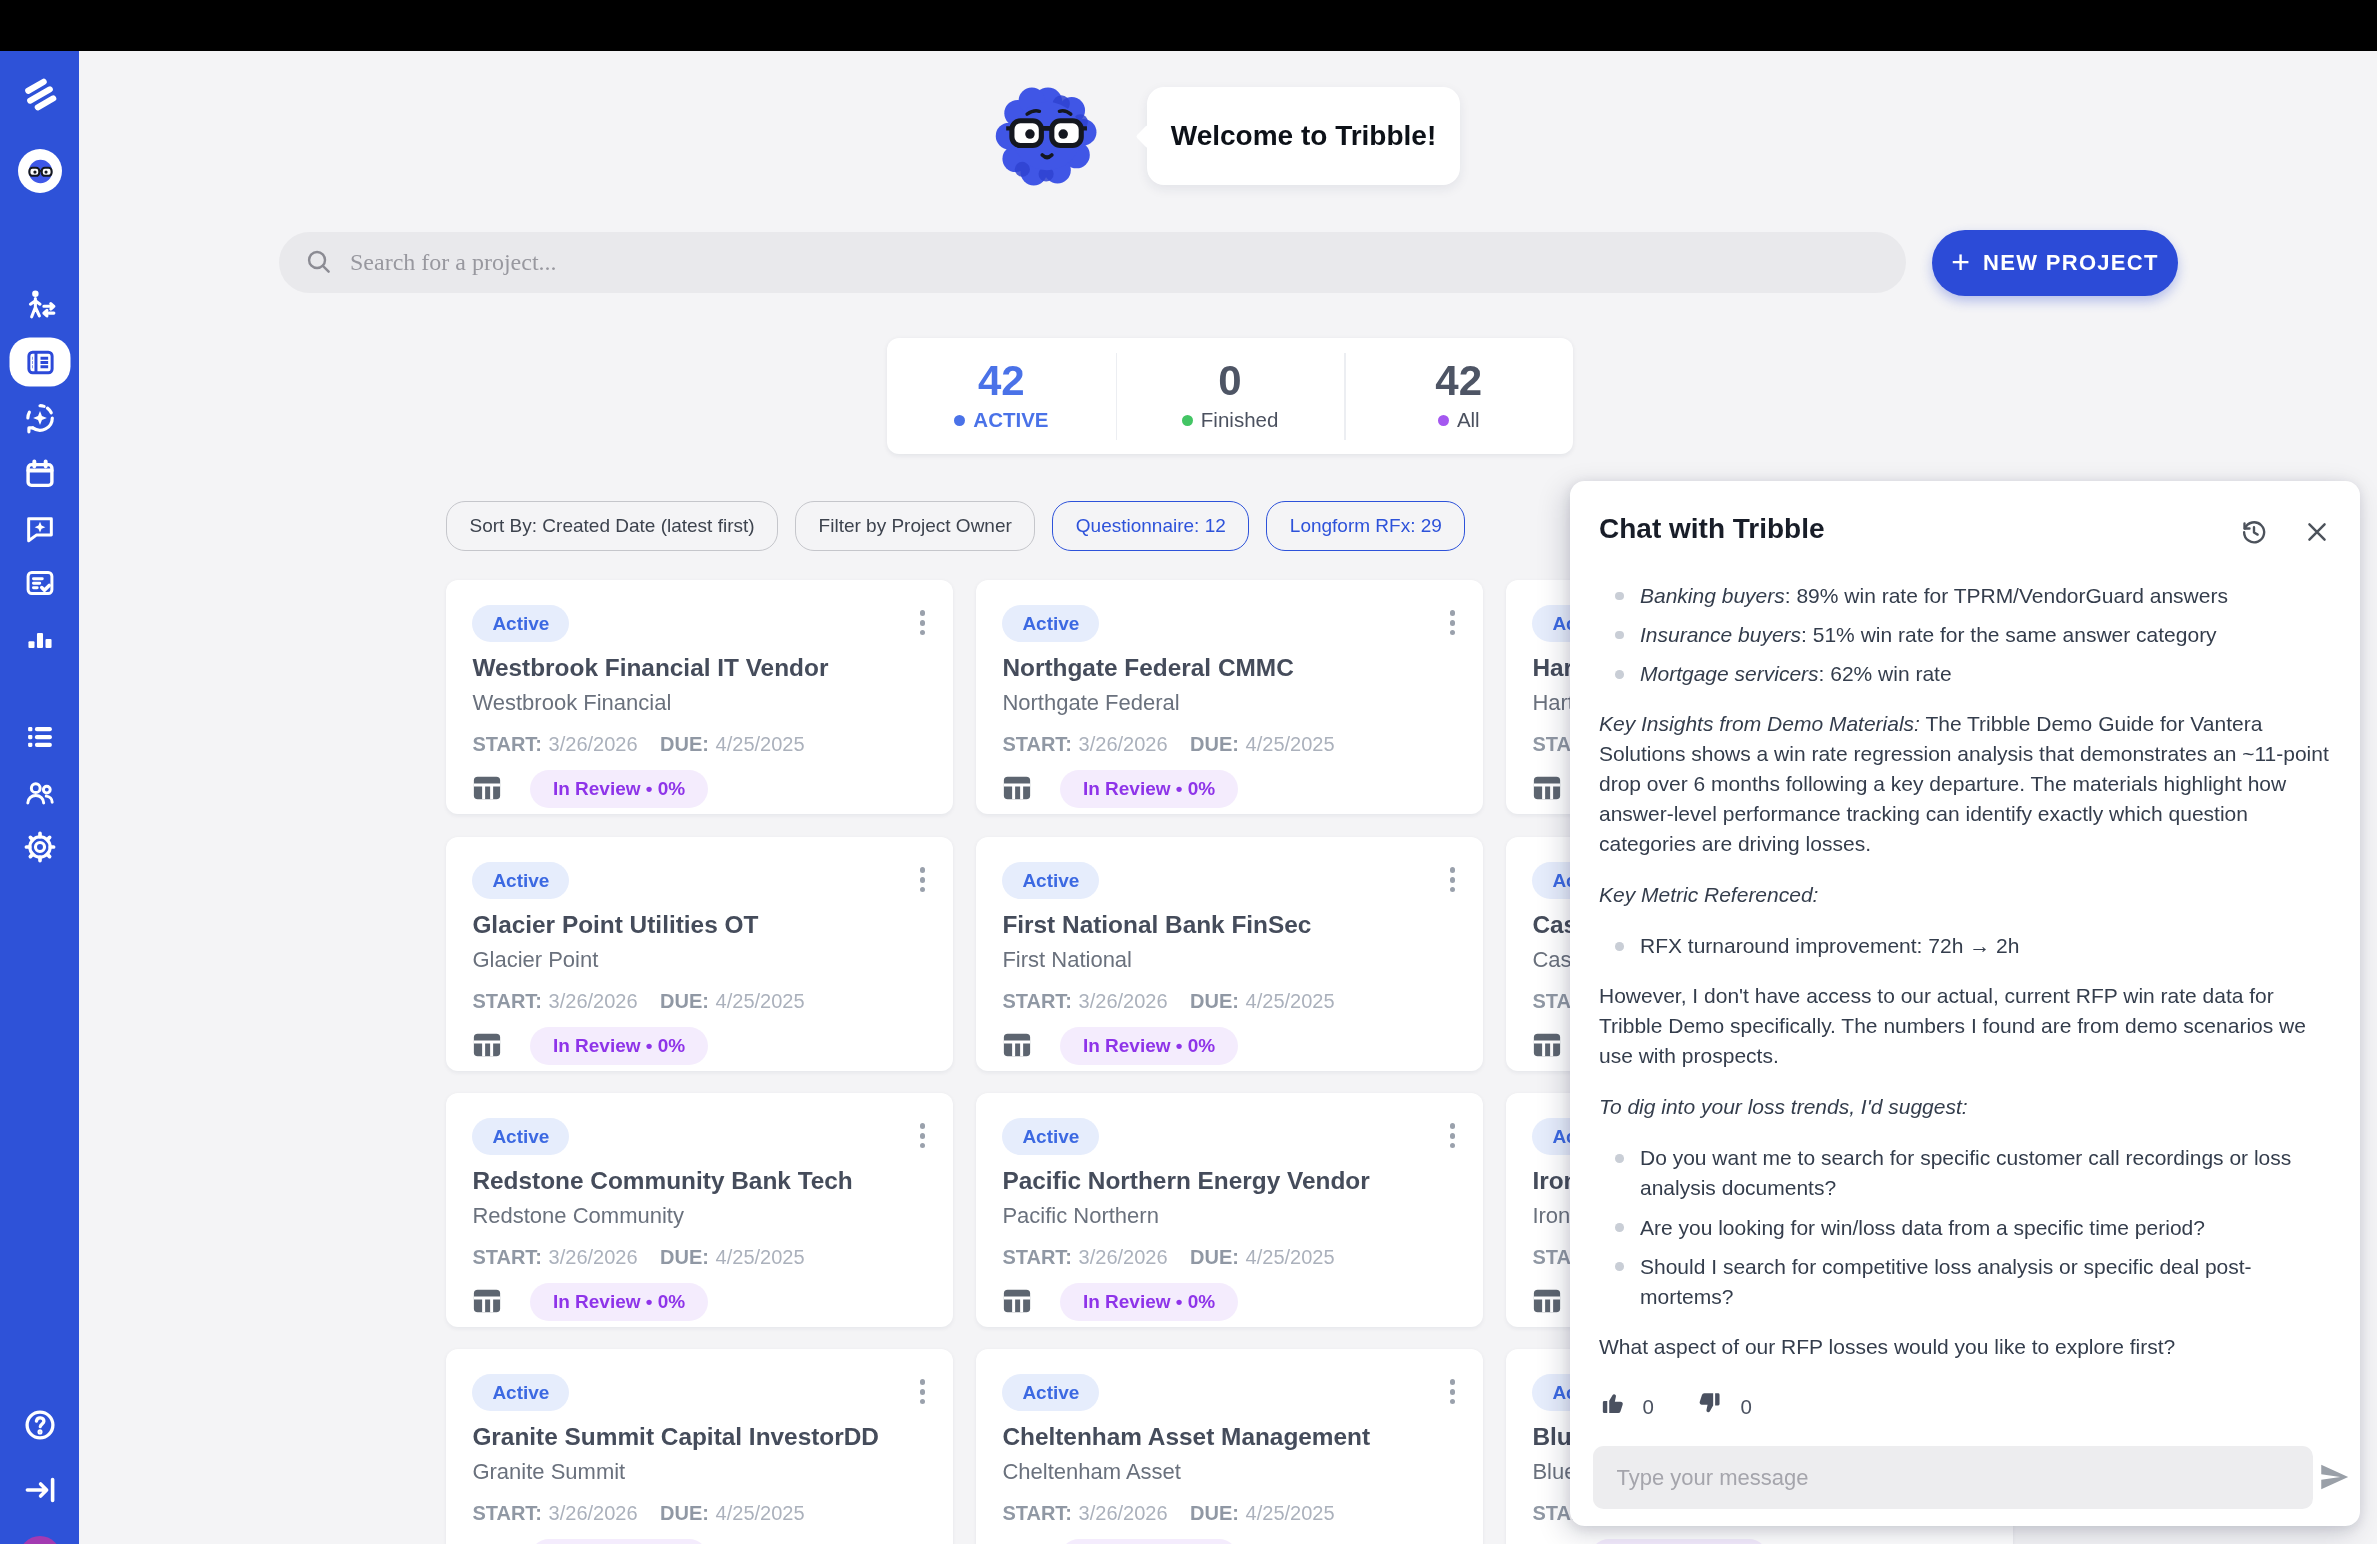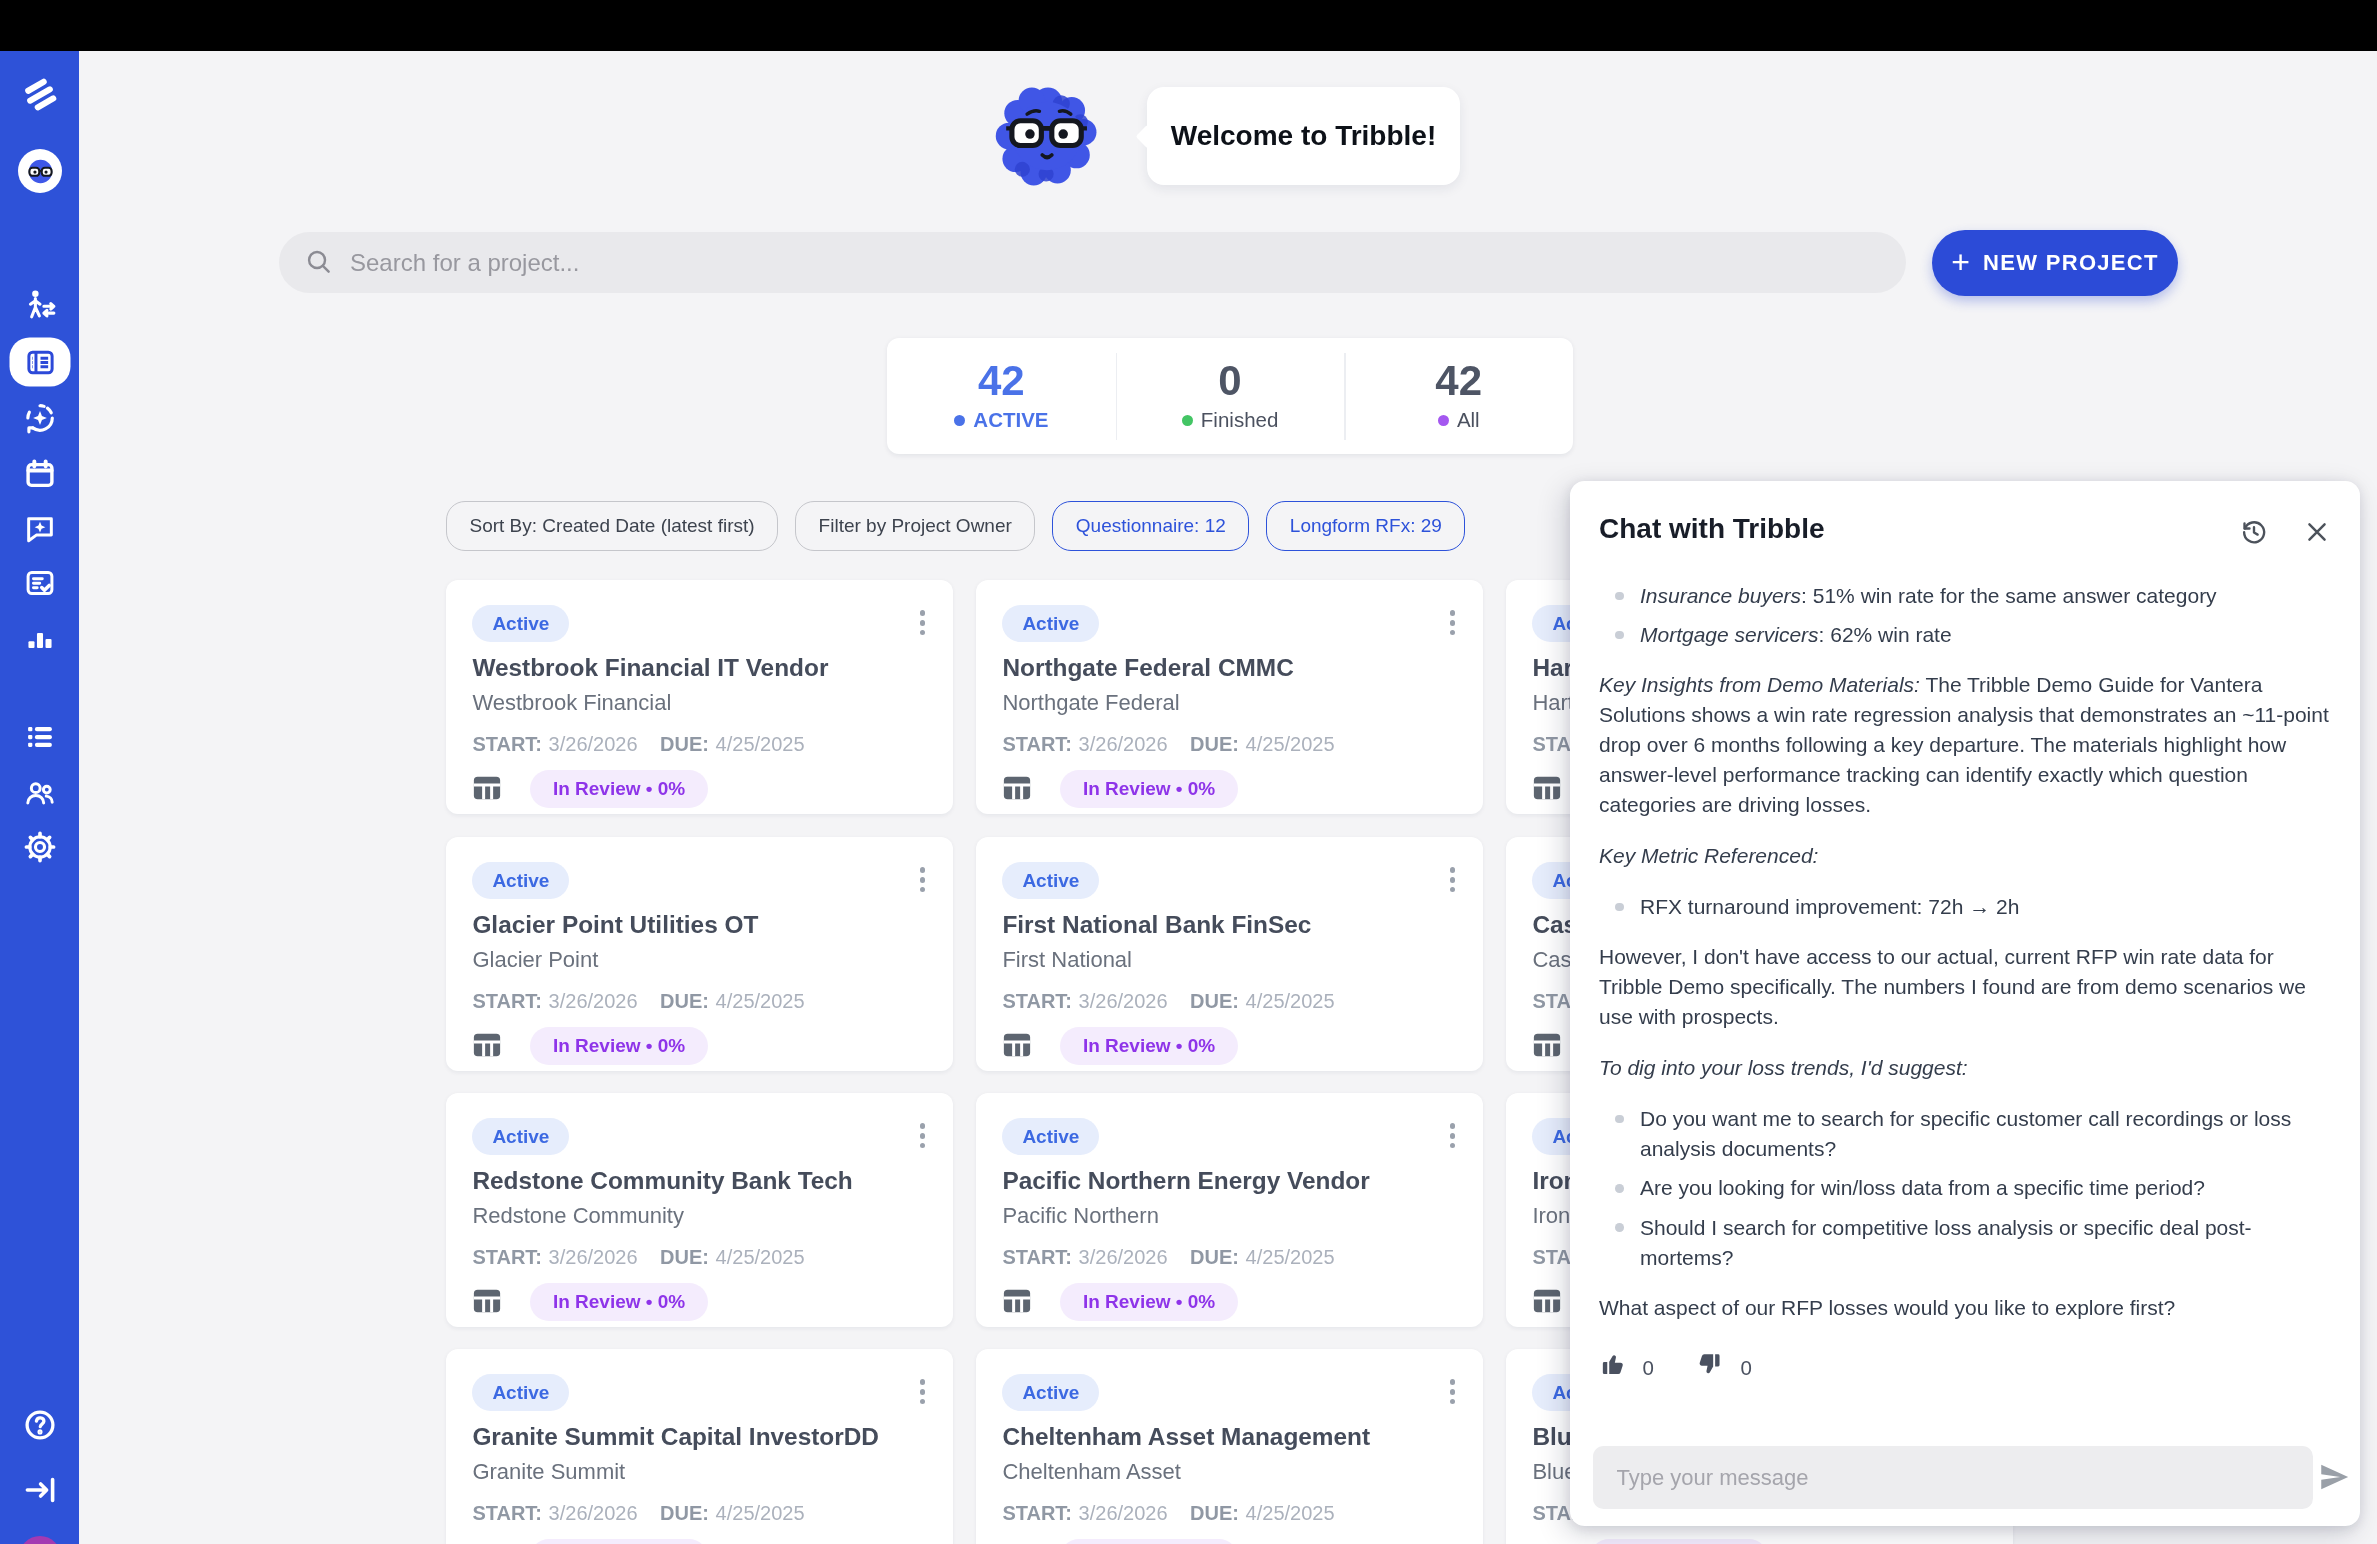--- a/index.html
+++ b/index.html
@@ -19,21 +19,21 @@
   .tk-avatar { width:42px; height:42px; border-radius:50%; background:#a33ab2; color:#fff; font-size:18px; font-weight:700; display:flex; align-items:center; justify-content:center; letter-spacing:0.7px; }
   
   .mascot { position:absolute; left:991px; top:79px; width:114px; height:114px; }
   .bubble { position:absolute; left:1147px; top:87px; width:313px; height:98px; background:#fff; border-radius:17px;
     box-shadow:0 4px 12px rgba(30,40,80,.08); display:flex; align-items:center; justify-content:center; }
   .bubble::before { content:""; position:absolute; left:-8px; top:41px; width:17px; height:17px; background:#fff; transform:rotate(45deg); border-radius:2.6px; }
   .bubble-text { font-size:28px; font-weight:700; color:#0d1118; }
   
   .search-wrap { position:absolute; left:279px; top:232px; width:1627px; height:61px; background:#e9e9ec; border-radius:31px; display:flex; align-items:center; }
   .search-icon { margin-left:25px; }
-  .search-input { flex:1; height:100%; border:none; outline:none; background:transparent; font-size:24px; color:#3c4250; padding-left:17px; font-family:Liberation Sans, sans-serif; }
+  .search-input { flex:1; height:100%; border:none; outline:none; background:transparent; font-size:24px; color:#3c4250; padding-left:17px; font-family:Liberation Serif, serif; }
   .search-input::placeholder { color:#98989f; }
   .new-project-btn { position:absolute; left:1932px; top:230px; width:246px; height:66px; border:none; border-radius:33px; background:#2c4bd7; color:#fff;
     display:flex; align-items:center; justify-content:center; gap:13.2px; cursor:pointer; box-shadow:0 5.3px 12px rgba(40,70,210,.30); font-family:"Liberation Sans", sans-serif; }
   .new-project-plus { font-size:32px; font-weight:400; line-height:1; margin-top:-2.6px; }
   .new-project-label { font-size:22px; font-weight:600; letter-spacing:1.3px; }
   
   .stats-card { position:absolute; left:887px; top:338px; width:686px; height:116px; background:#fff; border-radius:12px;
     box-shadow:0 1.3px 5.3px rgba(20,30,60,.07); display:flex;text-align:center; }
   .stat-col { flex:1; display:flex; flex-direction:column; align-items:center; justify-content:center; gap:6.6px; position:relative; }
   .stat-col + .stat-col::before { content:""; position:absolute; left:0; top:14.5px; bottom:14.5px; width:1.3px; background:#eceef2; }
@@ -510,20 +510,21 @@
       </svg>
     </span>
     <span>
       <svg width="28" height="28" viewBox="0 0 24 24" fill="none" stroke="#4c525b" stroke-width="2.1" stroke-linecap="round">
           <path d="M5.5 5.5l13 13M18.5 5.5l-13 13"></path>
         </svg>
     </span>
   </div>
   <div class="chat-body" id="chat-body">
       <ul>
+        <li><em>Banking buyers</em>: 89% win rate for TPRM/VendorGuard answers</li>
         <li><em>Insurance buyers</em>: 51% win rate for the same answer category</li>
         <li><em>Mortgage servicers</em>: 62% win rate</li>
       </ul>
       <p><em>Key Insights from Demo Materials:</em> The Tribble Demo Guide for Vantera Solutions shows a win rate regression analysis that demonstrates an ~11-point drop over 6 months following a key departure. The materials highlight how answer-level performance tracking can identify exactly which question categories are driving losses.</p>
       <p><em>Key Metric Referenced:</em></p>
       <ul>
         <li>RFX turnaround improvement: 72h → 2h</li>
       </ul>
       <p>However, I don't have access to our actual, current RFP win rate data for Tribble Demo specifically. The numbers I found are from demo scenarios we use with prospects.</p>
       <p><em>To dig into your loss trends, I'd suggest:</em></p>

